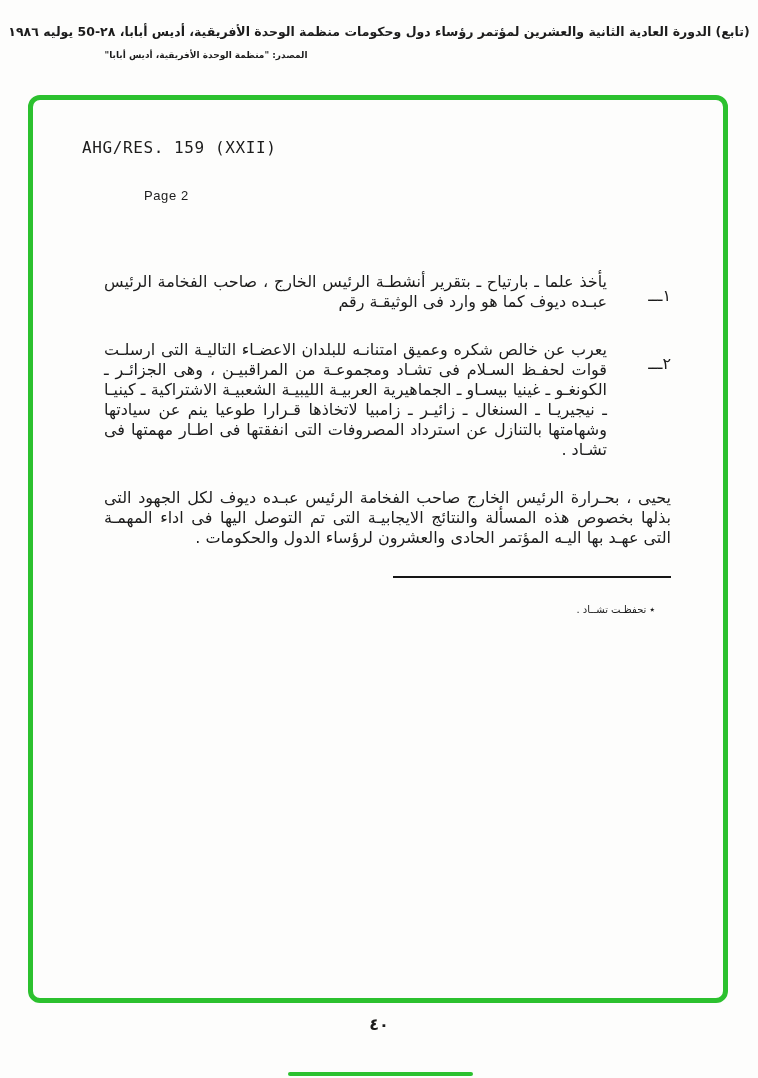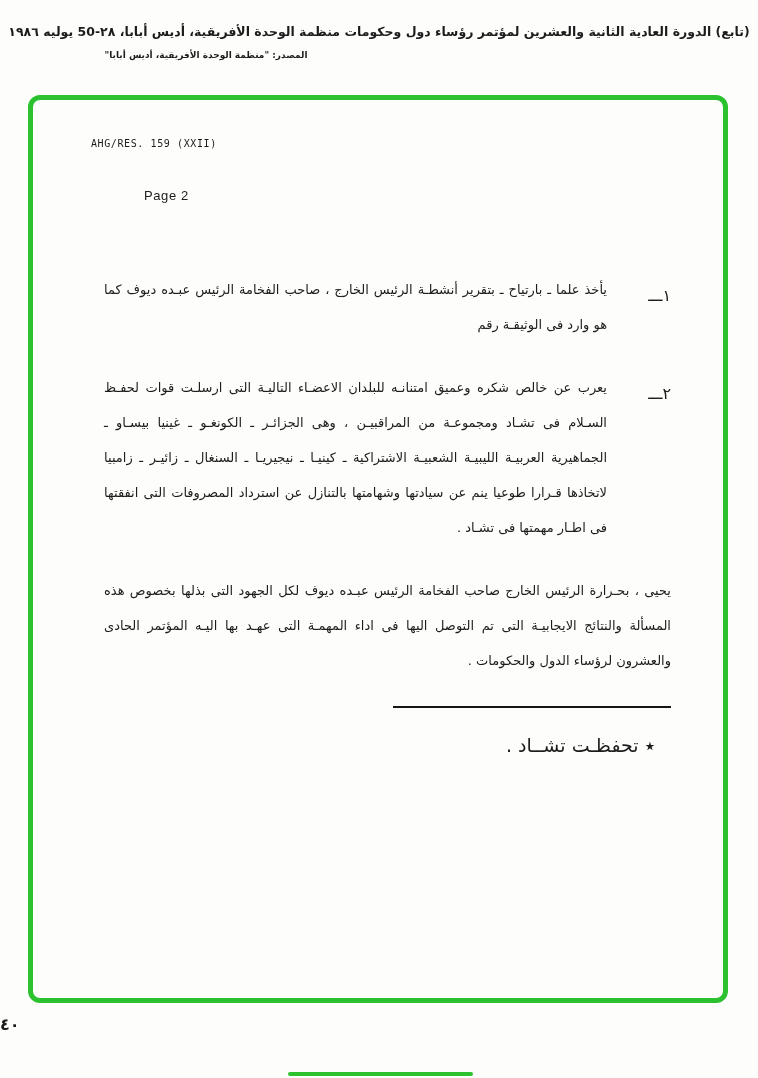--- a/index.html
+++ b/index.html
@@ -20,41 +20,41 @@
     position:absolute; top:50px; left:96px; width:220px;
     text-align:center; font-weight:bold; font-size:9px;
     direction:rtl; white-space:nowrap;
   }
   .frame {
     position:absolute; left:28px; top:95px; width:700px; height:908px;
     border:5px solid #2cc12f; border-radius:12px;
     background:#fdfdfc;
   }
   .doc-ref {
-    position:absolute; left:58px; top:38px;
+    position:absolute; left:49px; top:38px;
     font-family:"DejaVu Sans Mono", monospace;
-    font-size:10px; letter-spacing:0.6px;
+    font-size:16px; letter-spacing:0.6px;
   }
   .doc-page {
     position:absolute; left:68px; top:88px;
     font-family:Liberation Sans, sans-serif;
     font-size:13px; letter-spacing:0.6px;margin-left:43px;
   }
   .body-flow {
     position:absolute; top:172px; right:52px; width:582px;
     direction:rtl;
   }
   .para { display:flex; gap:24px; margin-bottom:28px; }
   .para-num { width:40px; flex-shrink:0; font-size:16px; padding-top:2px;margin-top:12px; }
-  .para-text { flex:1; font-size:13px; line-height:35px; text-align:justify;margin-left:15px; }
+  .para-text { flex:1; font-size:16px; line-height:20px; text-align:justify;margin-left:15px; }
   .rule { width:278px; border-top:2px solid #161616; margin-top:8px; }
-  .footnote { margin-top:26px; font-size:19px; padding-right:16px; }
+  .footnote { margin-top:26px; font-size:10px; padding-right:16px; }
   .page-number {
     position:absolute; bottom:44px; left:0; right:0;
-    text-align:left; font-size:16px; font-weight:bold;
+    text-align:center; font-size:16px; font-weight:bold;
   }
   .bottom-mark {
     position:absolute; bottom:2px; left:288px; width:185px; height:4px;
     background:#2cc12f; border-radius:2px;
   }
 </style>
 </head>
 <body>
 
 <div>

